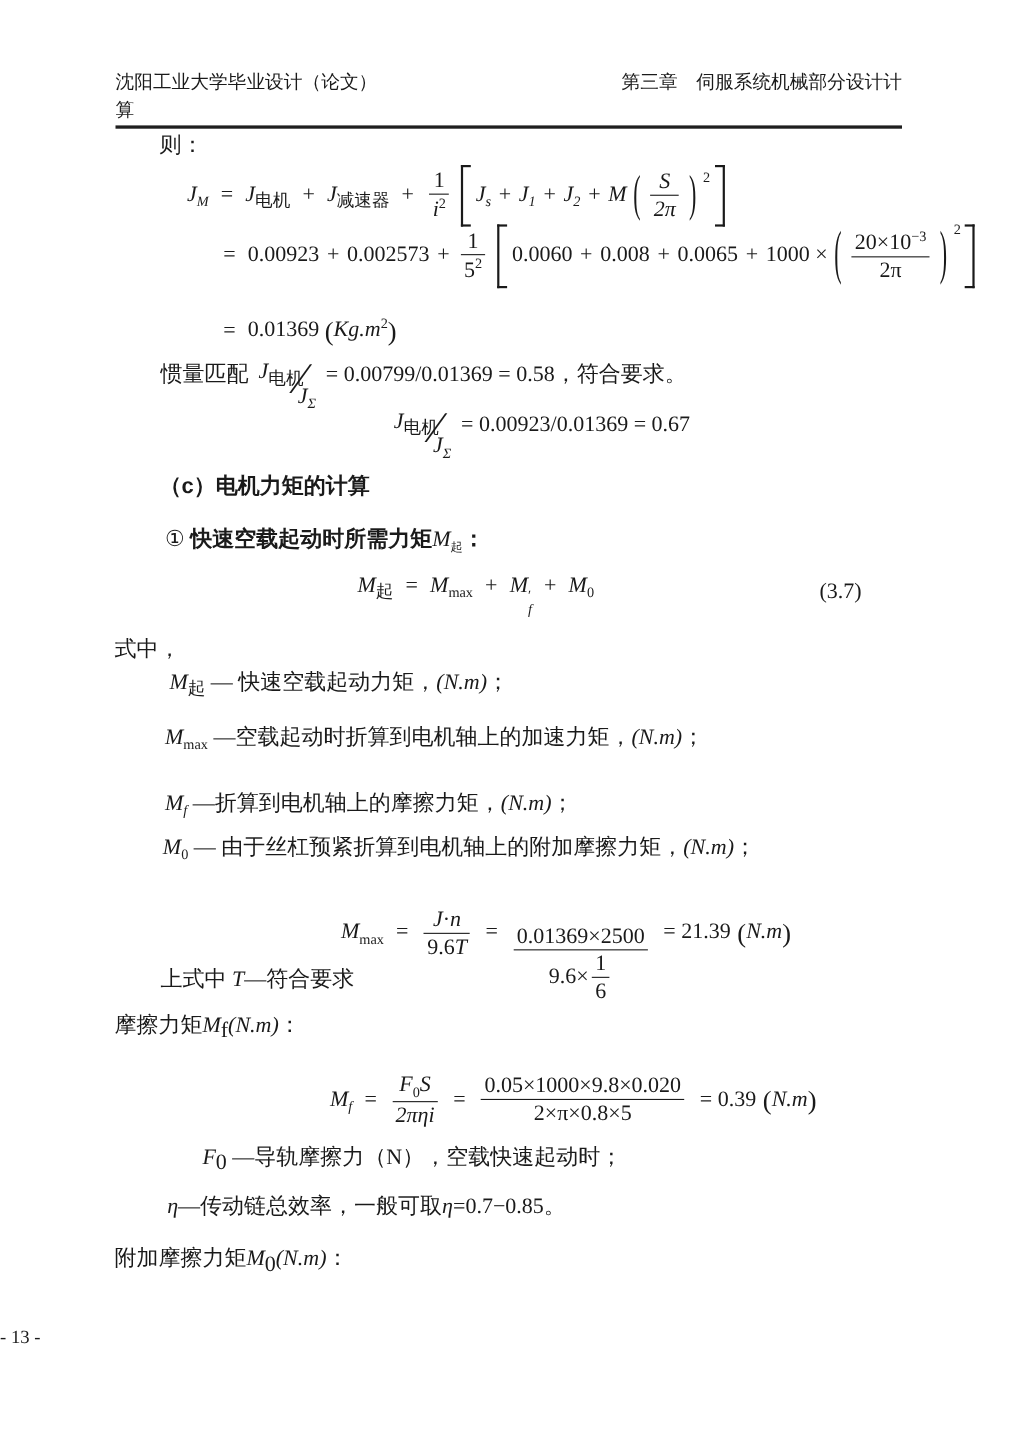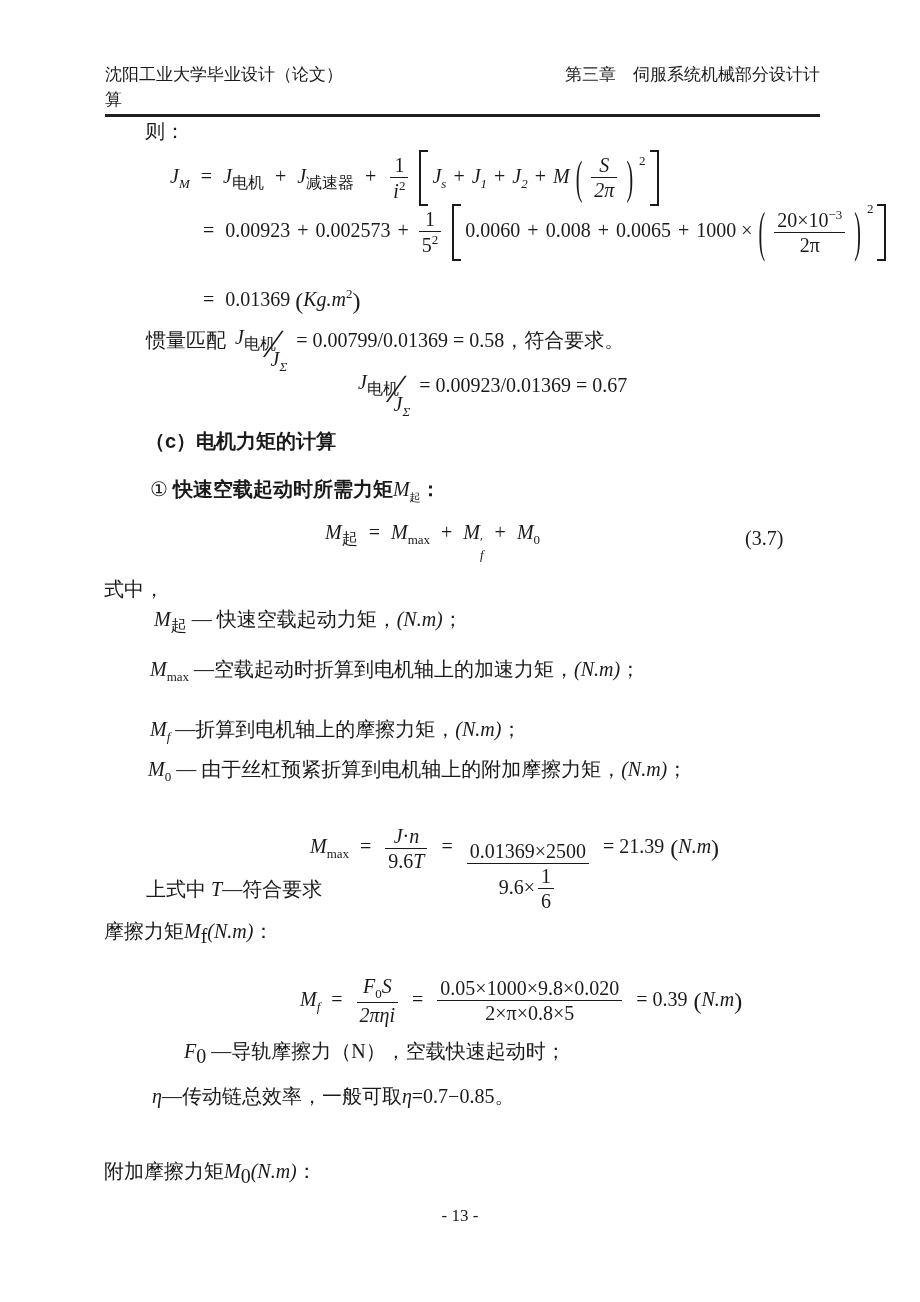--- a/index.html
+++ b/index.html
@@ -38,21 +38,21 @@
   
   .dfrac{display:inline-block;vertical-align:middle;margin:0 4px;font-style:italic;}
   .dnum{position:relative;top:-11px;}
   .dslash{font-size:40px;font-style:normal;margin:0 -6px;position:relative;top:2px;}
   .dden{position:relative;top:11px;}
   .stack{display:inline-flex;flex-direction:column;align-items:flex-start;font-size:13px;
          line-height:1;vertical-align:-7px;}
   .stack .sttop{font-style:normal;}
   .stack .stbot{font-style:italic;}
   .eqtag{position:absolute;font-size:20px;}
-  .footer{position:absolute;left:0;right:0;top:1206px;text-align:center;font-size:17px;}
+  .footer{position:absolute;left:0;right:0;top:1206px;text-align:left;font-size:17px;}
 </style>
 </head>
 <body>
 
 <div class="page">
 
   <div class="hdr">
     <div class="hdr-line1">
       <span>沈阳工业大学毕业设计（论文）</span>
       <span>第三章　伺服系统机械部分设计计</span>
@@ -201,19 +201,19 @@
 
   <div class="blk" style="top:1038px;left:152px;margin-left:32px;">
     <span class="it math">F</span><sub class="math" style="font-style:normal;">0</sub>
     <span>—导轨摩擦力（N），空载快速起动时；</span>
   </div>
 
   <div class="blk" style="top:1083px;left:152px;">
     <span class="it math">η</span><span>—传动链总效率，一般可取</span><span class="it math">η</span><span>=0.7−0.85。</span>
   </div>
 
-  <div class="blk" style="top:1130px;left:104px;margin-top:28px;">
+  <div class="blk" style="top:1130px;left:104px;">
     <span>附加摩擦力矩</span><span class="it math">M</span><sub class="math" style="font-style:normal;">0</sub><span class="it math">(N.m)</span><span>：</span>
   </div>
 
   <div class="footer">- 13 -</div>
 
 </div>
 
 </body></html>

